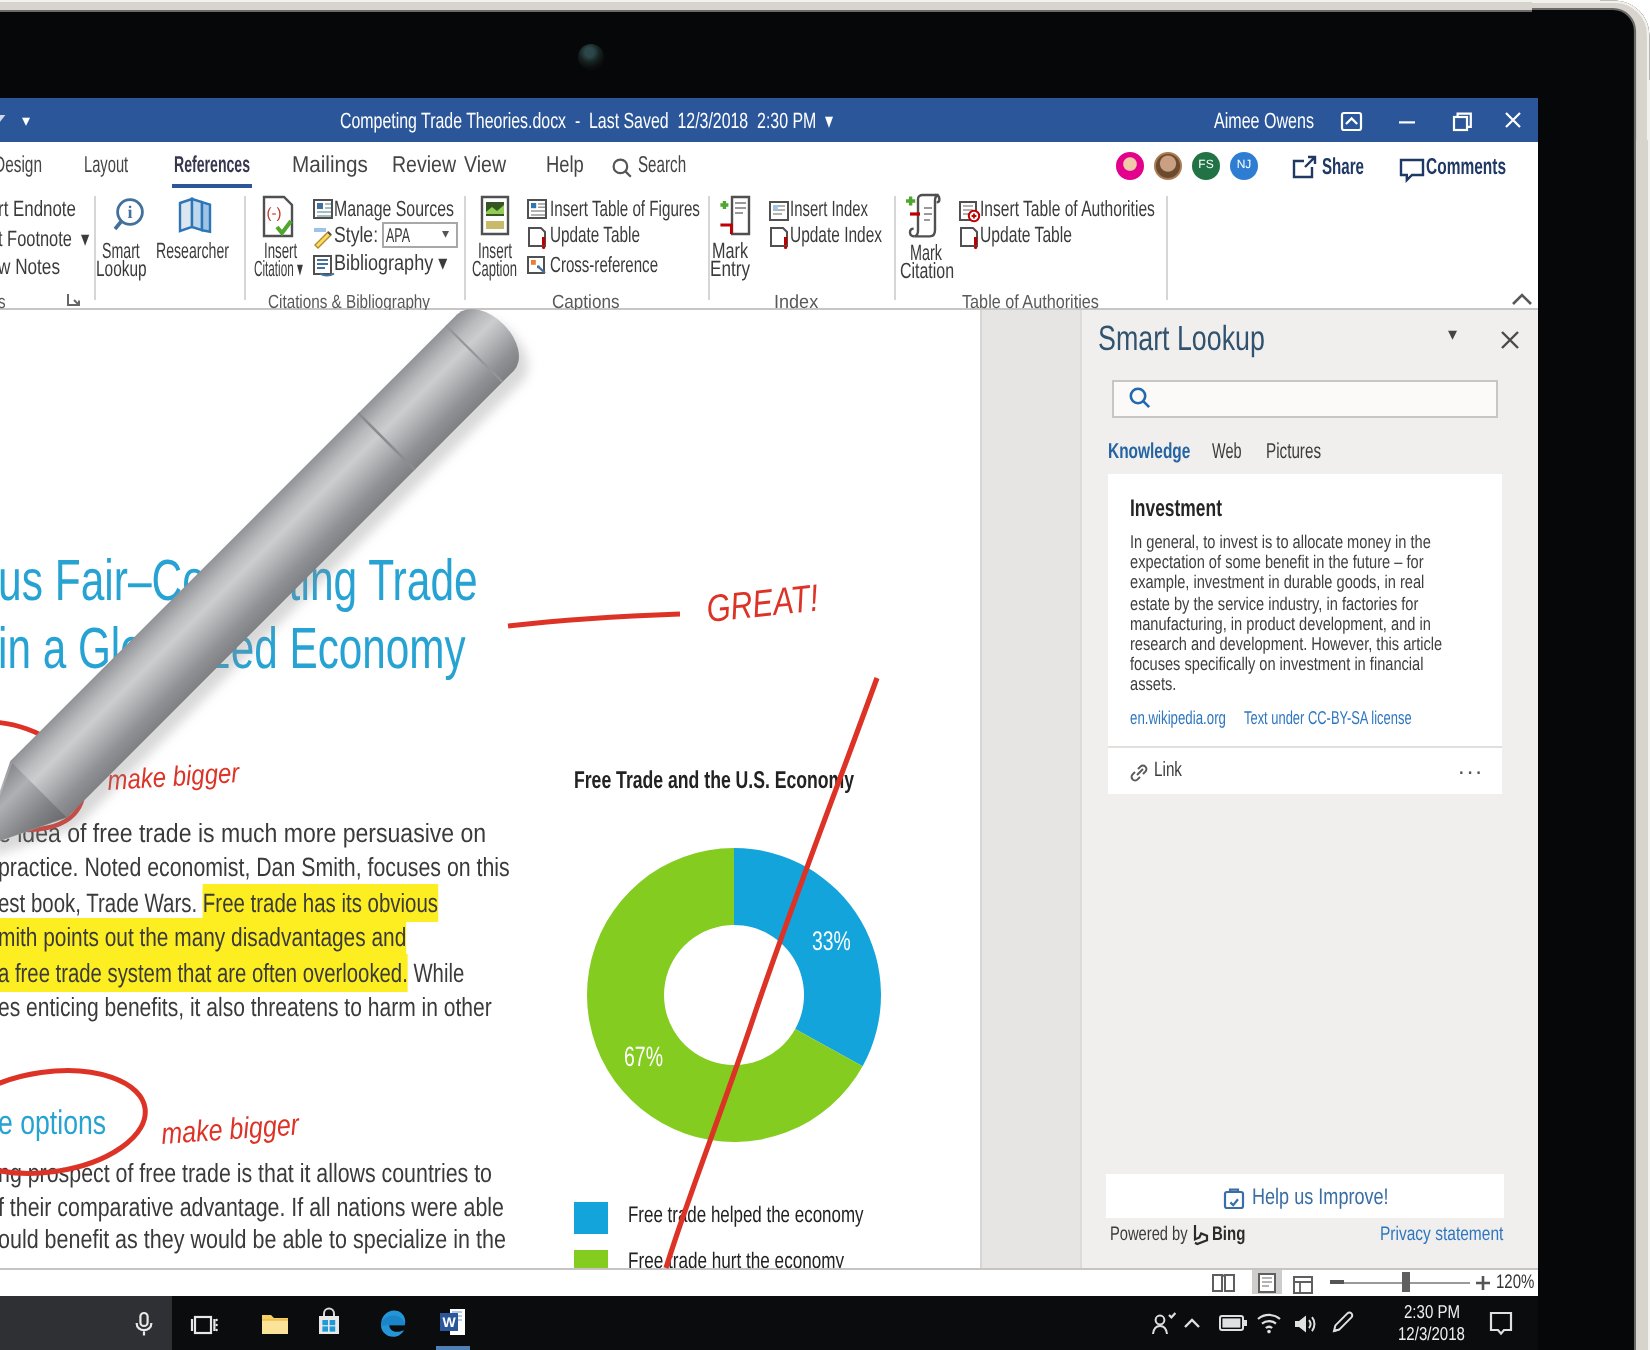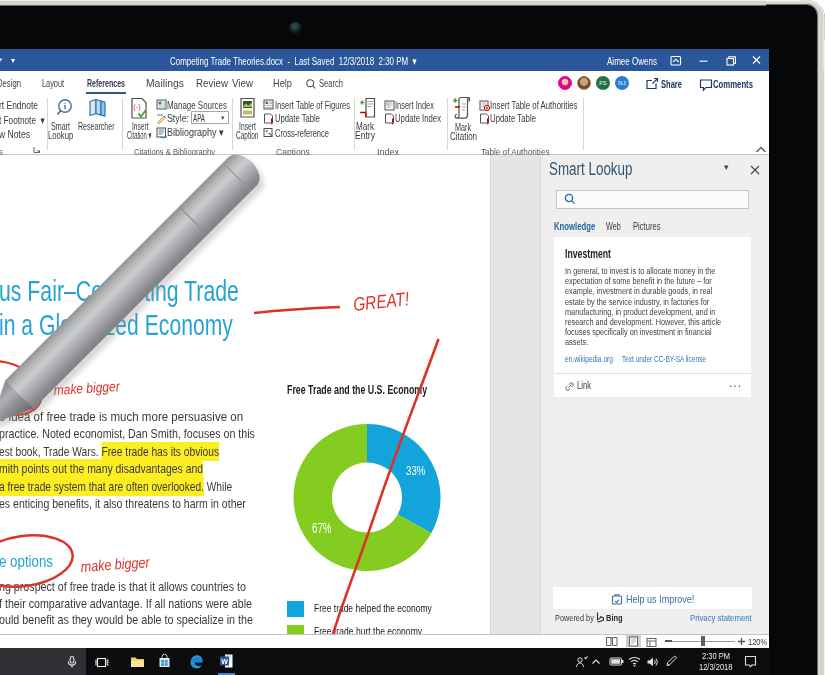--- a/index.html
+++ b/index.html
@@ -157,21 +157,21 @@
     <path d="M2.5 3h6M2.5 5h6M2.5 7h4.5" stroke="#999" stroke-width=".8"></path>
     <rect x="2.5" y="2.5" width="2.4" height="2.4" fill="#9dc3e6"></rect>
   </svg>
 <div class="t" id="insidx" style="left:395px;top:99.5px;font-size:11px;color:#3b3b3b;transform:scaleX(0.678)">Insert Index</div>
 <svg class="a" width="11" height="11" style="left:384px;top:112.5px" viewBox="0 0 11 11">
     <path d="M1.5 1h6l2 2v7h-8z" fill="#fff" stroke="#505050"></path>
     <path d="M8.8 5.5v4" stroke="#c00000" stroke-width="1.6"></path>
     <circle cx="8.8" cy="10.7" r=".8" fill="#c00000"></circle>
   </svg>
 <div class="t" id="updidx" style="left:395px;top:113px;font-size:11px;color:#3b3b3b;transform:scaleX(0.703)">Update Index</div>
-<div class="t" id="lblidx" style="left:377px;top:146.5px;font-size:9.5px;color:#595959;transform:scaleX(0.95)">Index</div>
+<div class="t" id="lblidx" style="left:387px;top:146.5px;font-size:9.5px;color:#595959;transform:scaleX(0.95)">Index</div>
 <div class="a" style="left:447px;top:98px;width:1px;height:52px;background:#d8d6d4"></div>
 
 <svg class="a" width="22" height="26" style="left:451px;top:96px" viewBox="0 0 22 26">
   <path d="M2 4.5h4.6M4.3 2.2v4.6" stroke="#4ea72e" stroke-width="1.7"></path>
   <path d="M8 3.5c0-1.4 1.1-2 2.3-2h8c-1.5.4-1.8 1.3-1.8 2.6V19c0 2-.8 3.2-2.6 3.2H6.2c1.2-.3 1.8-1.2 1.8-2.8z" fill="#fff" stroke="#505050" stroke-width="1.2"></path>
   <path d="M16.5 1.5c1.3 0 2.2.8 2.2 2.1 0 1-.6 1.6-1.4 1.6" fill="none" stroke="#505050" stroke-width="1.2"></path>
   <path d="M6.2 22.2c-1.3 0-2.2-.7-2.2-2 0-1.2.8-1.9 1.8-1.9" fill="none" stroke="#505050" stroke-width="1.2"></path>
   <path d="M4 11h5" stroke="#c00000" stroke-width="1.6"></path>
   <path d="M11 8h4M11 11h4M11 14h3" stroke="#999" stroke-width=".9"></path>
 </svg>

